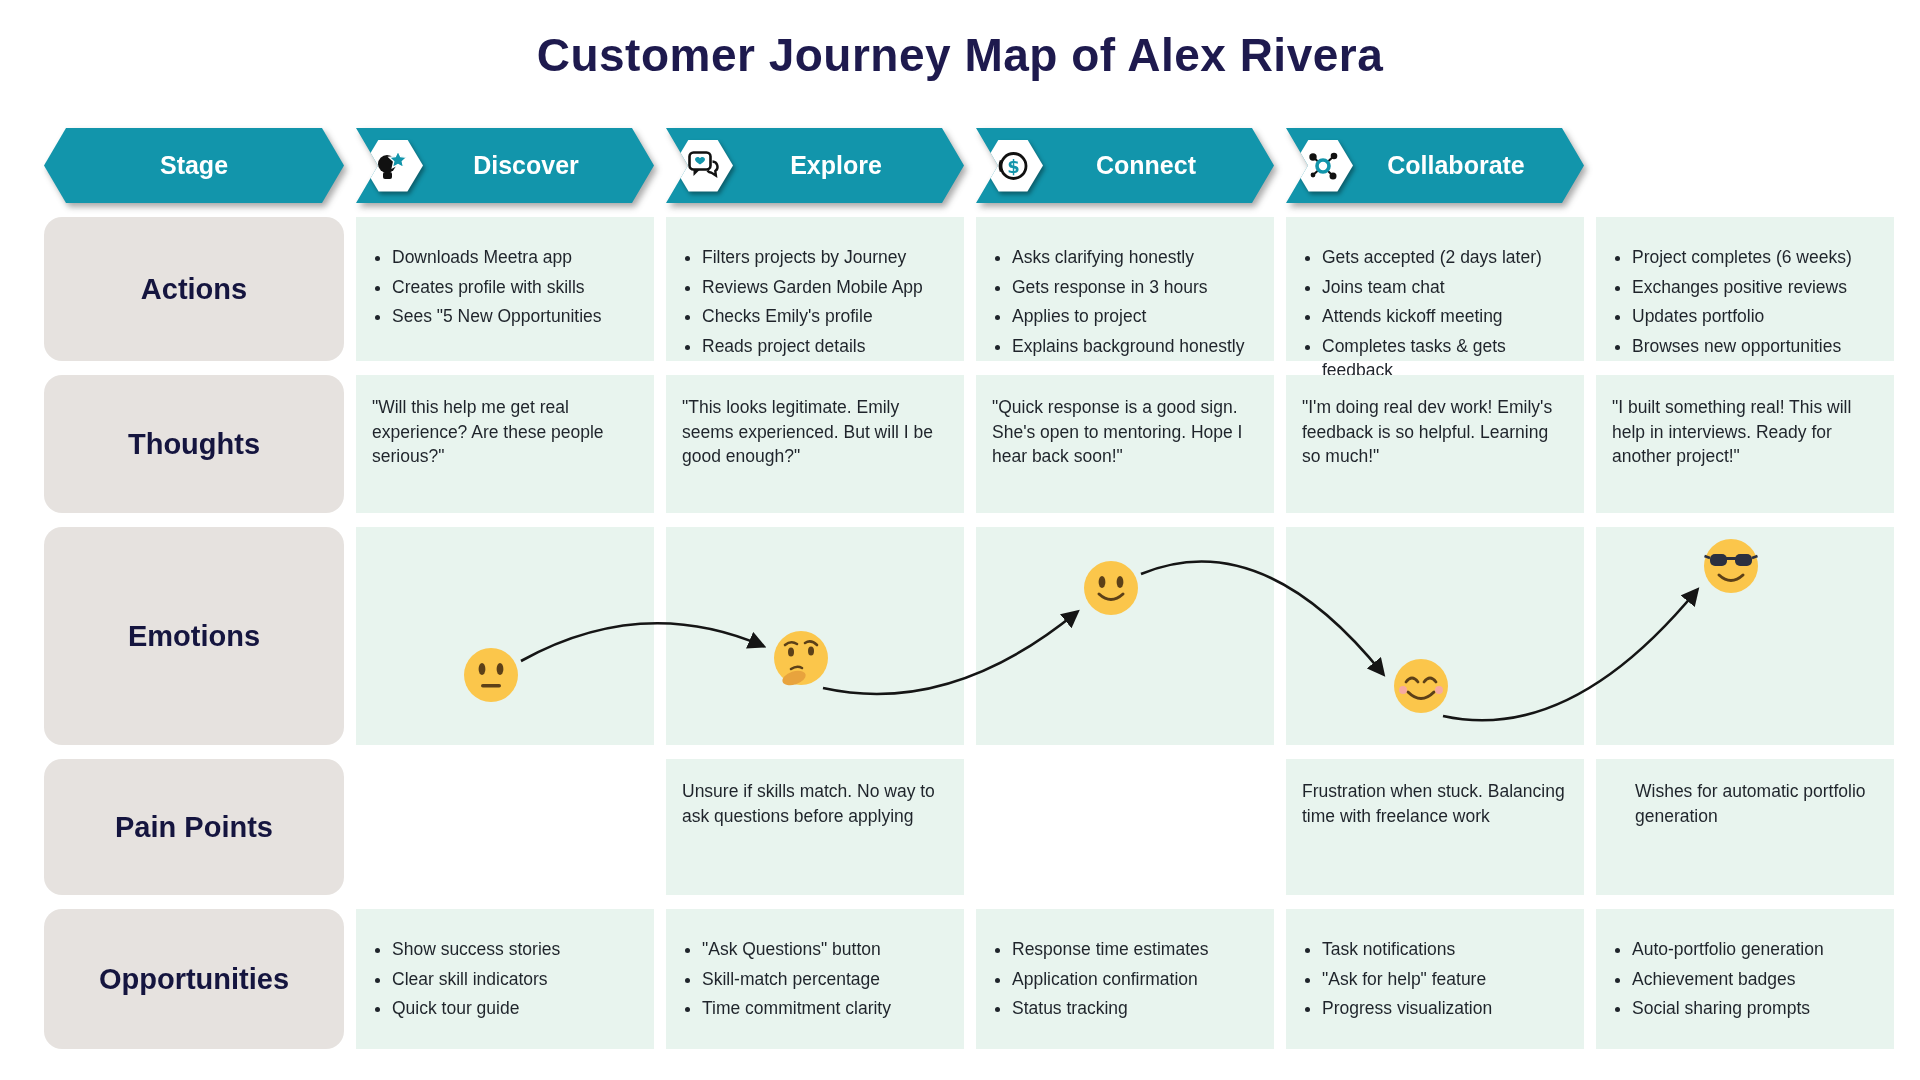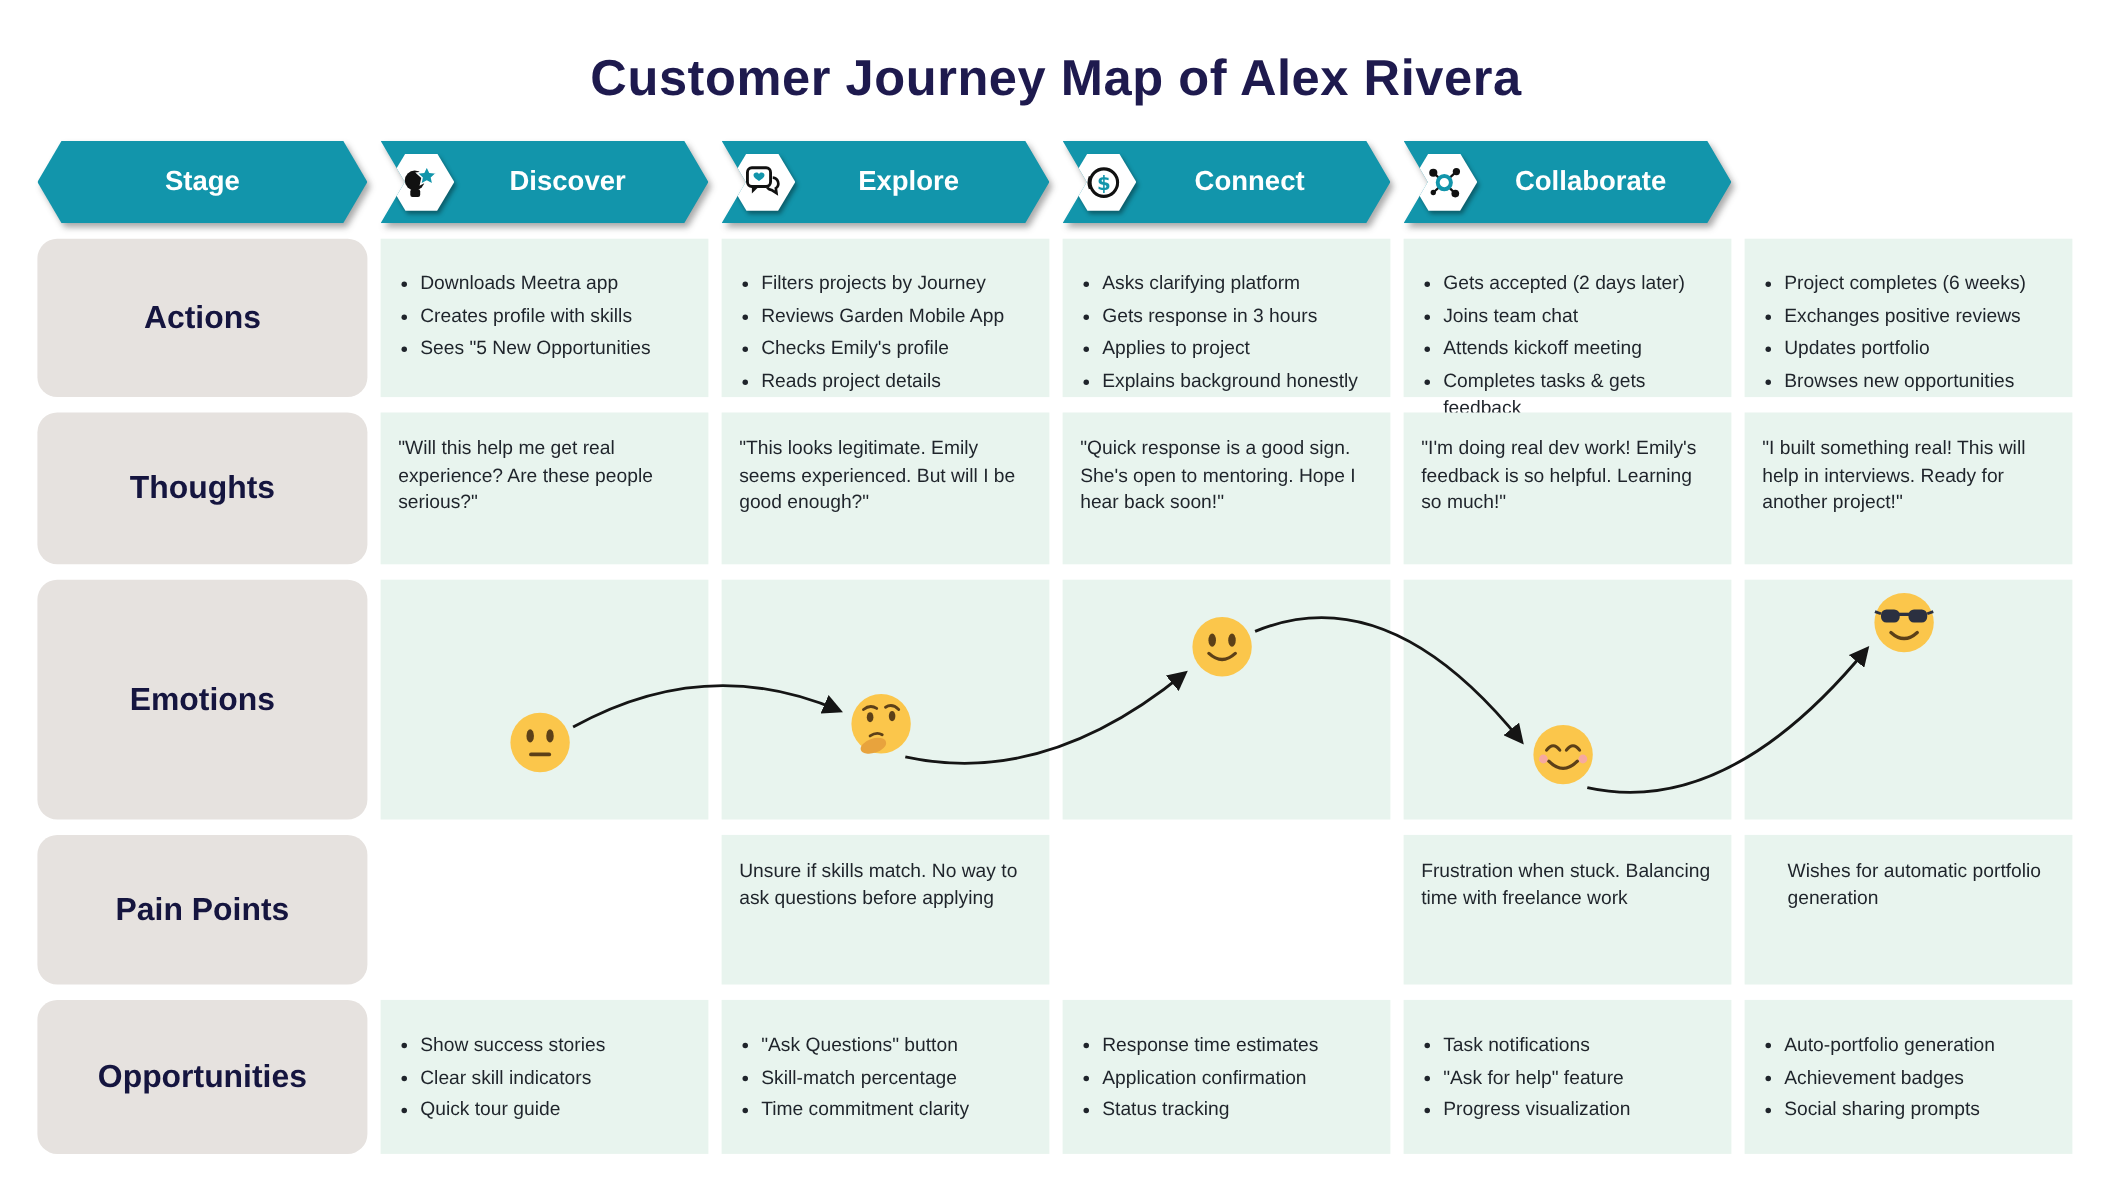--- a/index.html
+++ b/index.html
@@ -1,26 +1,26 @@
 <!DOCTYPE html>
 <html><head>
 <meta charset="utf-8">
 <style>
   html,body { margin:0; padding:0; background:#fff; }
   .canvas {
     position:relative; width:1920px; height:1080px; background:#ffffff; overflow:hidden;
     font-family:"Liberation Sans","DejaVu Sans",sans-serif;
   }
   .page-title {
-    position:absolute; top:43px; left:0; width:100%;
+    position:absolute; top:28px; left:0; width:100%;
     text-align:center; font-size:46px; font-weight:800; color:#1E1A4E; margin:0;
     letter-spacing:0.5px;
   }
   .grid {
-    position:absolute; left:34px; top:128px;
+    position:absolute; left:44px; top:128px;
     display:grid;
     grid-template-columns:300px repeat(5,298px);
     grid-template-rows:75px 144px 138px 218px 136px 140px;
     column-gap:12px; row-gap:14px;
   }
   .banner-wrap { position:relative; height:75px; filter:drop-shadow(3px 4px 3px rgba(30,30,30,.38)); }
   .banner {
     position:relative; height:100%; background:#1295AB;
     display:flex; align-items:center; justify-content:center;
   }
@@ -154,21 +154,21 @@
                 <path d="M6 12.5 a14 14 0 0 0 0 11" fill="none" stroke="#111" stroke-width="2.4"></path>
                 <text x="18.5" y="24.5" font-size="18" font-weight="bold" text-anchor="middle" fill="#1295AB" font-family="DejaVu Sans, sans-serif">$</text>
               </svg>
             </div>
           </div>
           <span class="banner-label">Connect</span>
         </div>
       </div>
       <div class="cell list-cell" style="grid-area: 2 / 4;">
         <ul>
-          <li>Asks clarifying platform</li>
+          <li>Asks clarifying honestly</li>
           <li>Gets response in 3 hours</li>
           <li>Applies to project</li>
           <li>Explains background honestly</li>
         </ul>
       </div>
       <div class="cell text-cell" style="grid-area: 3 / 4;">
         <p>"Quick response is a good sign. She's open to mentoring. Hope I hear back soon!"</p>
       </div>
       <div class="cell emotion-cell" style="grid-area: 4 / 4;"></div>
       <div class="cell list-cell" style="grid-area: 6 / 4;">

